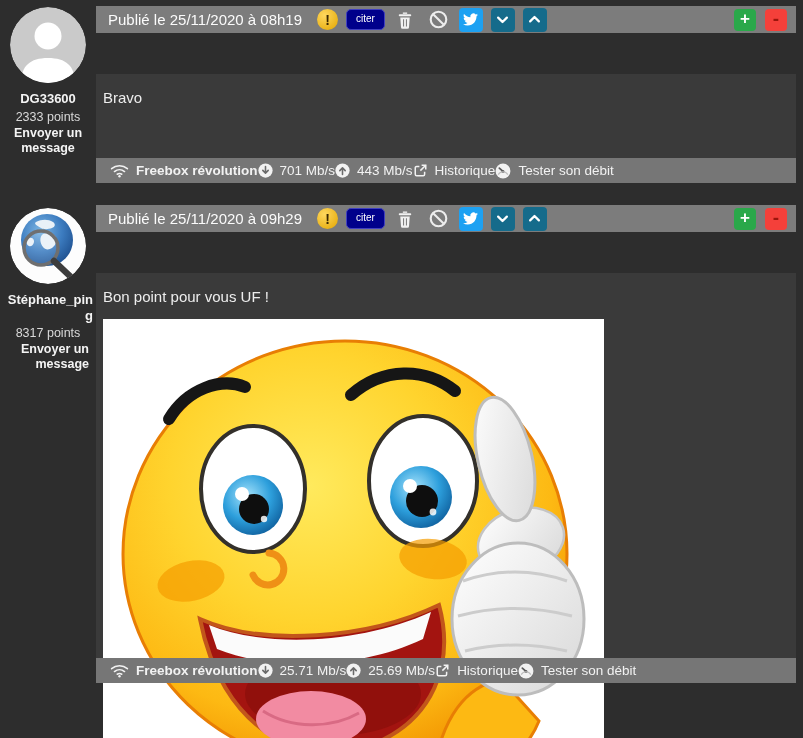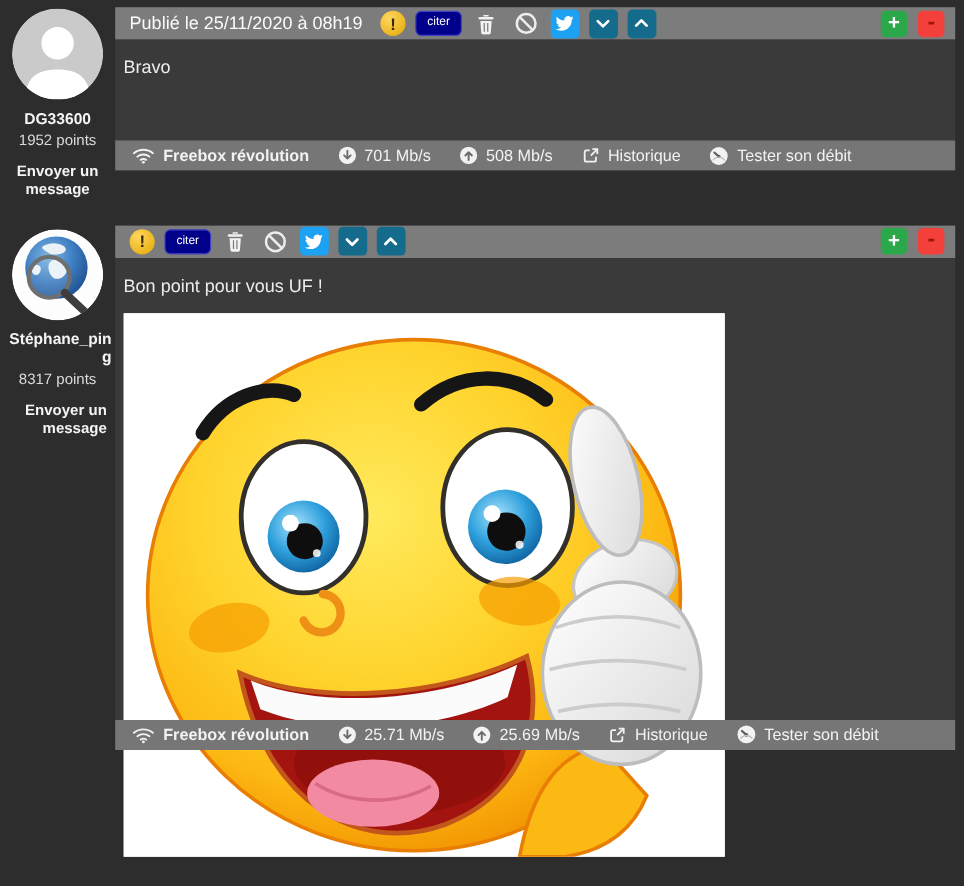--- a/index.html
+++ b/index.html
@@ -21,21 +21,21 @@
     width:76px; height:76px; border-radius:50%; overflow:hidden;
     display:block; cursor:pointer;
   }
   .avatar svg { display:block; }
   .author-name {
     font-size:13px; font-weight:bold; margin-top:8px; max-width:90px;
     word-break:break-all; line-height:1.2; color:#f4f4f4;
   }
   .author-points { font-size:12.5px; color:#d9d9d9; margin-top:3px; }
   .send-message {
-    font-size:12.5px; font-weight:bold; margin-top:12px; max-width:82px;
+    font-size:12.5px; font-weight:bold; margin-top:2px; max-width:82px;
     line-height:1.2; color:#f4f4f4; cursor:pointer;
   }
 
   
   .maincol { flex:1; margin-right:7px; display:flex; flex-direction:column; }
 
   .header-bar {
     height:27px; background:#7c7c7c; display:flex; align-items:center;
     padding:0 9px 0 12px; gap:8px; flex:none;
   }
@@ -66,33 +66,34 @@
     width:22px; height:22px; border-radius:4px; cursor:pointer;
     display:flex; align-items:center; justify-content:center;
     font-weight:bold; line-height:1;
   }
   .plus  { background:#2aa84a; color:#ffffff; font-size:17px; padding-bottom:2px; }
   .minus { background:#f4403a; color:#9c150c; font-size:19px; padding-bottom:3px; }
 
   .post-body {
     background:#3a3a3a; color:#ededed; font-size:15px; padding:0 7px;
     flex:none;
+    margin-top:41px;
   }
   .post-body.first  { height:84px; }
   .post-body.second { height:385px; }
   .body-text { padding-top:15px; }
 
   .embed {
     width:501px; height:453px; background:#ffffff; margin-top:14px;
     display:block;
   }
 
   .footer-bar {
     height:25px; background:#767676; display:flex; align-items:center;
-    gap:24px; padding:0 14px; color:#f2f2f2; font-size:13.5px; flex:none;
+    padding:0 14px; color:#f2f2f2; font-size:13.5px; flex:none;
     white-space:nowrap;
   }
   .fitem { display:flex; align-items:center; gap:7px; }
   .fitem .lbl { cursor:default; }
   .fitem.link .lbl { cursor:pointer; }
   .fitem.bold .lbl { font-weight:bold; }
   .iwrap { display:flex; align-items:center; }
 
   .gap { height:22px; }
 </style>
@@ -104,21 +105,21 @@
   <div class="post">
     <div class="sidecol" style="padding-top:1px;">
       <span class="avatar">
         <svg viewBox="0 0 76 76" width="76" height="76">
           <circle cx="38" cy="38" r="38" fill="#cacaca"></circle>
           <circle cx="38" cy="29" r="13.5" fill="#ffffff"></circle>
           <path d="M11 76c0-17 9-25 27-25s27 8 27 25z" fill="#ffffff"></path>
         </svg>
       </span>
       <div class="author-name">DG33600</div>
-      <div class="author-points">1952 points</div>
+      <div class="author-points">2333 points</div>
       <div class="send-message">Envoyer un message</div>
     </div>
 
     <div class="maincol">
       <div class="header-bar">
         <span class="pub">Publié le 25/11/2020 à 08h19</span>
         <span class="warn">!</span>
         <span class="citer">citer</span>
         <span class="ghost">
           <span class="iwrap">
@@ -190,21 +191,21 @@
           </span>
           <span class="lbl">701 Mb/s</span>
         </span>
         <span class="fitem">
           <span class="iwrap">
             <svg viewBox="0 0 20 20" width="15" height="15">
               <circle cx="10" cy="10" r="9.5" fill="#f2f2f2"></circle>
               <path d="M10 15.2V6.8M6.4 10.1l3.6-3.6 3.6 3.6" fill="none" stroke="#6b6b6b" stroke-width="2.1" stroke-linecap="round" stroke-linejoin="round"></path>
             </svg>
           </span>
-          <span class="lbl">508 Mb/s</span>
+          <span class="lbl">443 Mb/s</span>
         </span>
         <span class="fitem link">
           <span class="iwrap">
             <svg viewBox="0 0 20 20" width="15" height="15" fill="none" stroke="#f2f2f2" stroke-width="2">
               <path d="M8.5 4.5H4.9A1.9 1.9 0 0 0 3 6.4v8.7A1.9 1.9 0 0 0 4.9 17h8.7a1.9 1.9 0 0 0 1.9-1.9v-3.6"></path>
               <path d="M11.5 3H17v5.5"></path>
               <path d="M17 3 9.8 10.2"></path>
             </svg>
           </span>
           <span class="lbl">Historique</span>
@@ -247,20 +248,21 @@
           <line x1="44" y1="53" x2="62" y2="70" stroke="#3d3d3d" stroke-width="6.5" stroke-linecap="round"></line>
         </svg>
       </span>
       <div class="author-name">Stéphane_ping</div>
       <div class="author-points">8317 points</div>
       <div class="send-message">Envoyer un message</div>
     </div>
 
     <div class="maincol">
       <div class="header-bar">
+        <span class="pub">Publié le 25/11/2020 à 09h29</span>
         <span class="warn">!</span>
         <span class="citer">citer</span>
         <span class="ghost">
           <span class="iwrap">
             <svg viewBox="0 0 20 22" width="16" height="18" fill="#f2f2f2">
               <rect x="2.2" y="3.8" width="15.6" height="2.6" rx="1.2"></rect>
               <path d="M7.3 1.6h5.4v1.7H7.3z"></path>
               <path d="M4.1 8h11.8l-.9 12.1a1.9 1.9 0 0 1-1.9 1.9H6.9A1.9 1.9 0 0 1 5 20.1z"></path>
               <path d="M8.2 10v9M11.8 10v9" stroke="#7c7c7c" stroke-width="1.3"></path>
             </svg>

